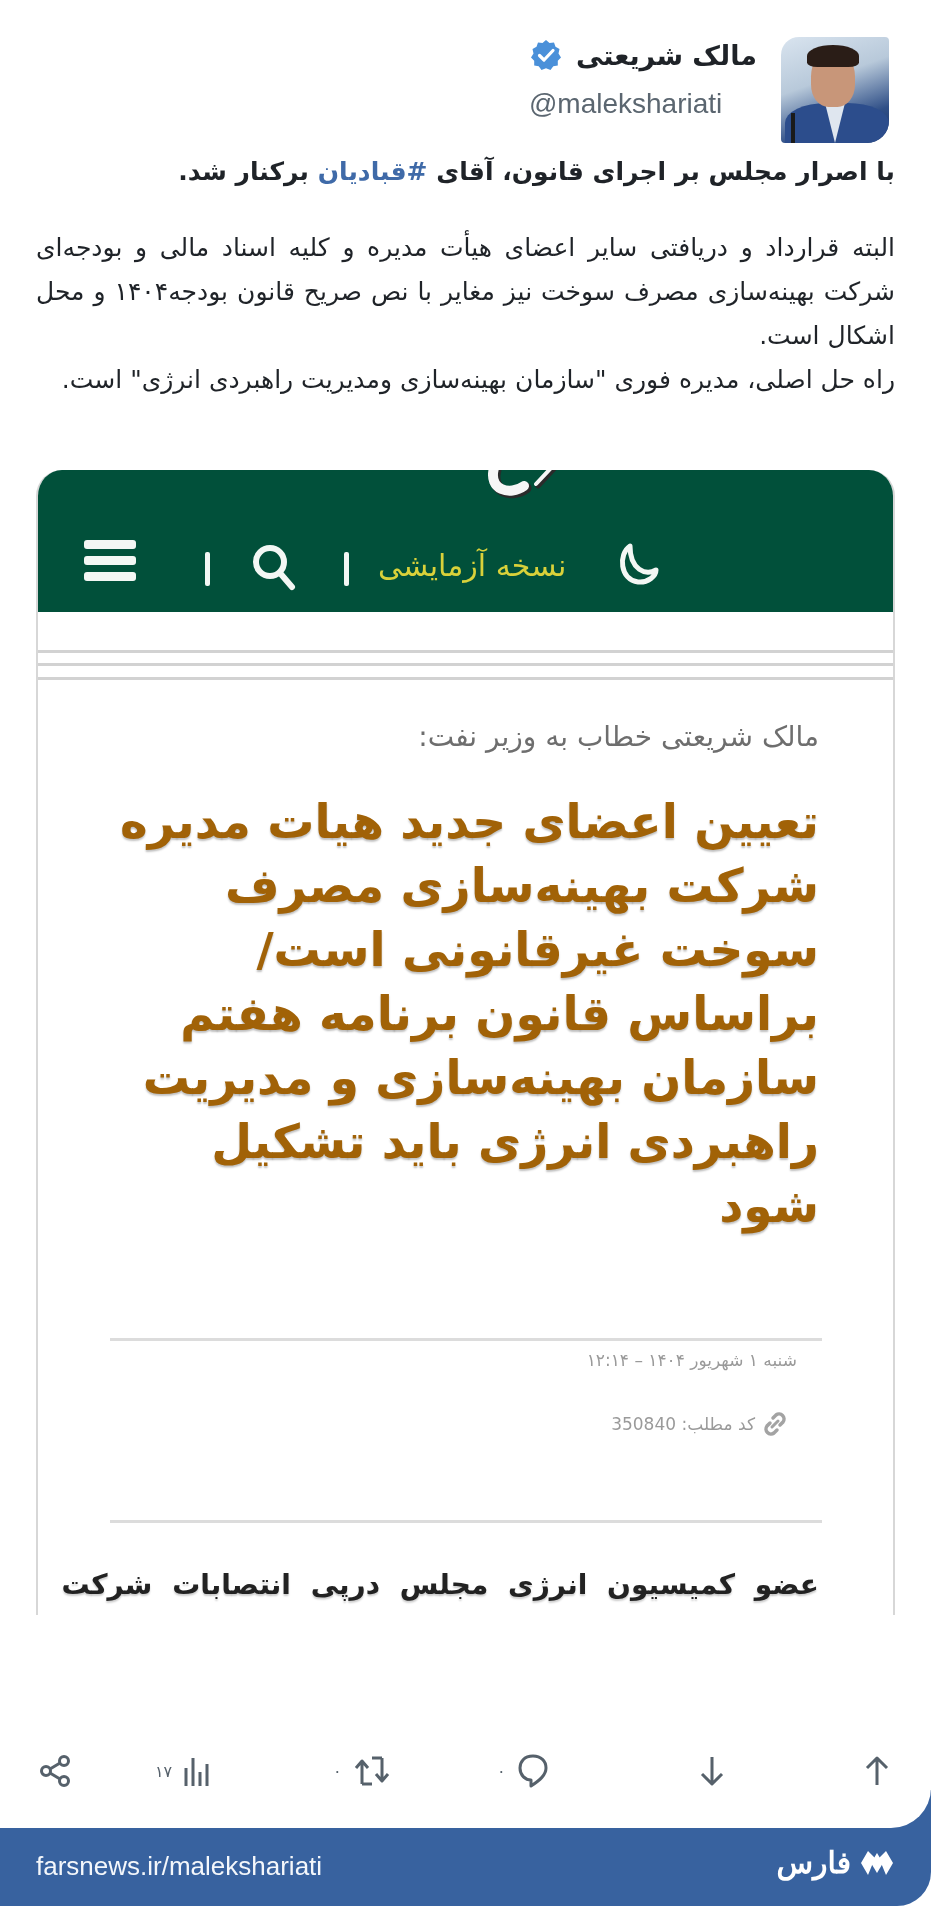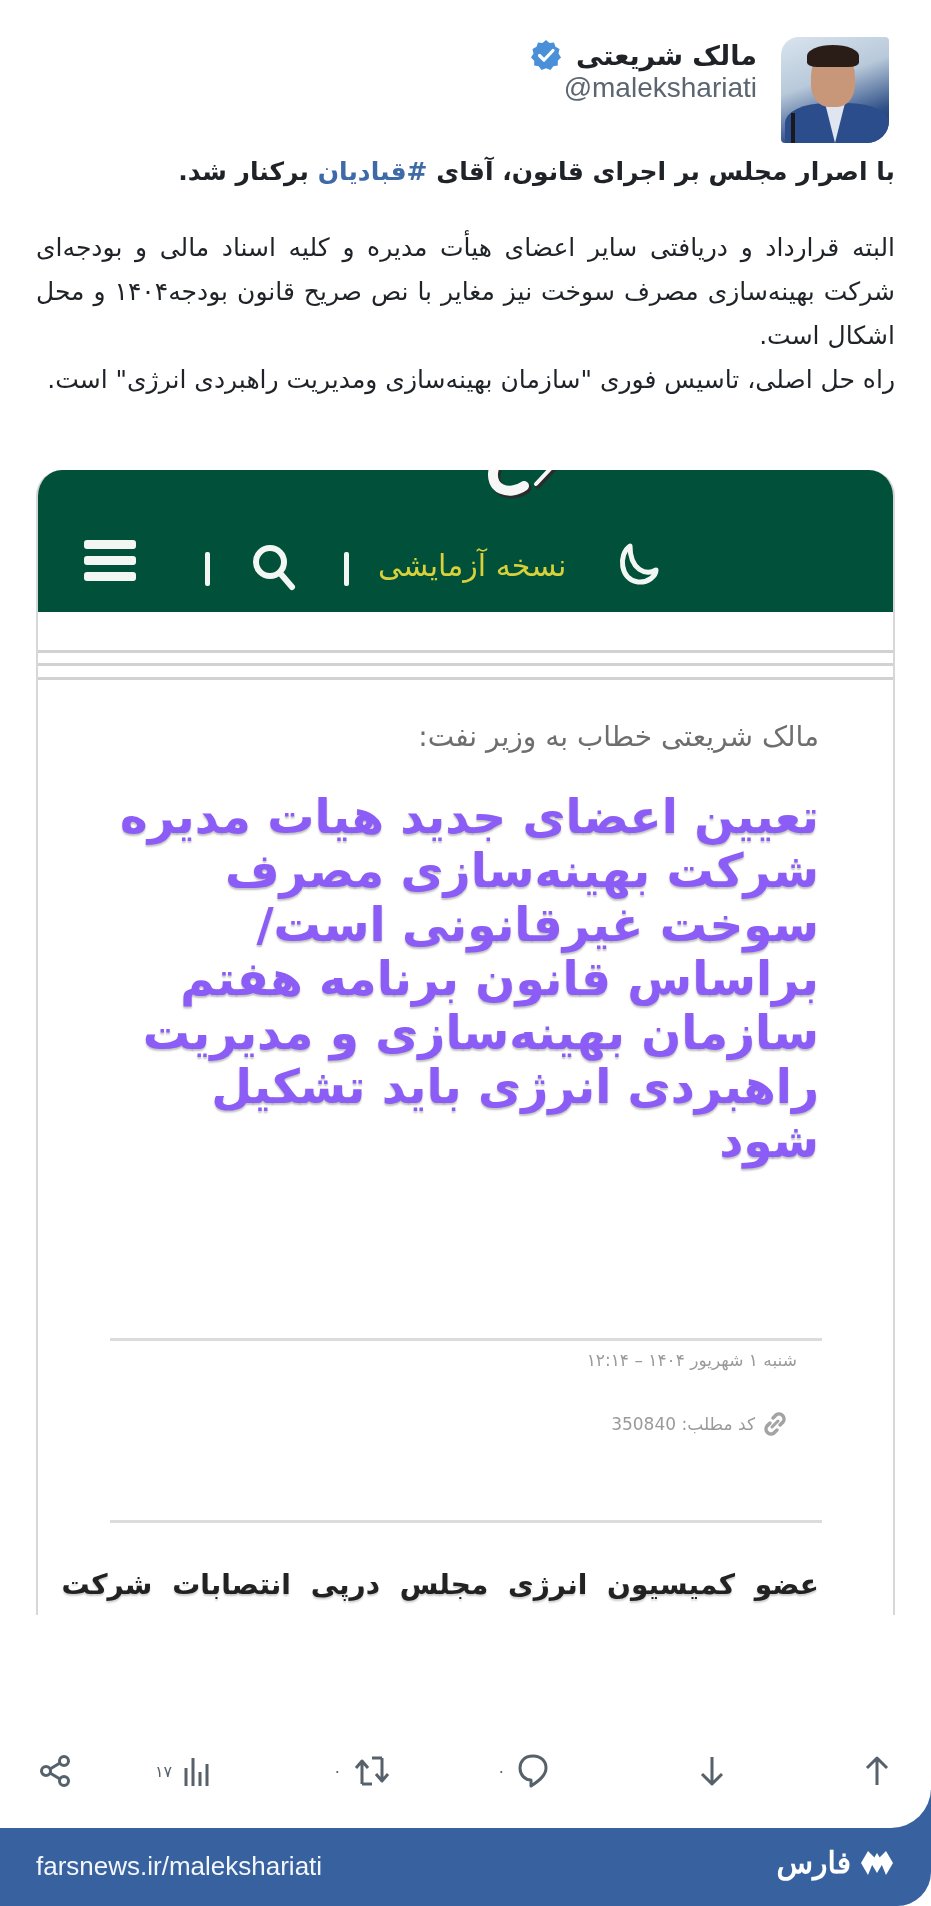--- a/index.html
+++ b/index.html
@@ -60,21 +60,21 @@
   }
   .user-name-row { display: flex; align-items: center; gap: 13px; direction: rtl; }
   .user-name {
     font-size: 27px; font-weight: bold; color: #1f2328;
     font-family: "DejaVu Sans", sans-serif;
   }
   .verified {
     width: 34px; height: 34px; display: inline-block;
   }
   .user-handle {
-    margin-top: 0; font-size: 28px; color: #5b6670; direction: ltr; text-align: right;
+    margin-top: 16px; font-size: 28px; color: #5b6670; direction: ltr; text-align: left;
     font-family: "Liberation Sans", sans-serif;
   }
 
   
   .tweet {
     position: absolute; left: 36px; width: 859px; direction: rtl; text-align: justify;
     color: #1f2328;
   }
   .tweet-headline {
     top: 157px; font-size: 25px; font-weight: bold; text-align: right;
@@ -118,21 +118,21 @@
   }
   .embed-lines div { height: 3px; background: #d2d2d2; margin-bottom: 10px; }
   .embed-lines div.hair2 { margin-bottom: 11px; }
 
   .embed-lead {
     position: absolute; right: 74px; top: 250px; direction: rtl;
     font-size: 28px; color: #6e6e6e; font-family: "DejaVu Sans", sans-serif; text-align: right;
   }
   .embed-title {
     position: absolute; right: 74px; top: 320px; width: 700px; direction: rtl; text-align: right;
-    font-size: 47px; font-weight: bold; line-height: 54px; color: #8b5cf6;
+    font-size: 47px; font-weight: bold; line-height: 64px; color: #a16207;
     text-shadow: 0 2px 2px rgba(0,0,0,0.25);
     font-family: "DejaVu Sans", sans-serif;
   }
   .embed-divider {
     position: absolute; left: 72px; width: 712px; height: 3px; background: #dcdcdc;
   }
   .embed-meta {
     position: absolute; direction: rtl; font-size: 17px; color: #9a9a9a;
     font-family: "DejaVu Sans", sans-serif;
   }
@@ -199,21 +199,21 @@
       </div>
       <div class="user-handle">@malekshariati</div>
     </div>
 
     <div class="tweet tweet-headline">
       <span>با اصرار مجلس بر اجرای قانون، آقای </span><span class="hashtag">#قبادیان</span><span> برکنار شد.</span>
     </div>
 
     <div class="tweet tweet-body">
       <p>البته قرارداد و دریافتی سایر اعضای هیأت مدیره و کلیه اسناد مالی و بودجه‌ای شرکت بهینه‌سازی مصرف سوخت نیز مغایر با نص صریح قانون بودجه۱۴۰۴ و محل اشکال است.</p>
-      <p>راه حل اصلی، تاسیس فوری "سازمان بهینه‌سازی ومدیریت راهبردی انرژی" است.</p>
+      <p>راه حل اصلی، مدیره فوری "سازمان بهینه‌سازی ومدیریت راهبردی انرژی" است.</p>
     </div>
 
     <div class="embed">
       <div class="embed-nav">
         <svg class="logo-fragment" viewBox="0 0 110 60">
           <path d="M28 20 C 22 42, 44 48, 58 38" stroke="#2b2b2b" stroke-width="11" fill="none" stroke-linecap="round"></path>
           <path d="M26 18 C 20 40, 42 46, 56 36" stroke="#f6f6f6" stroke-width="10" fill="none" stroke-linecap="round"></path>
           <path d="M70 36 L 100 4" stroke="#2b2b2b" stroke-width="5" stroke-linecap="round"></path>
           <path d="M68 34 L 98 2" stroke="#f6f6f6" stroke-width="4" stroke-linecap="round"></path>
         </svg>

